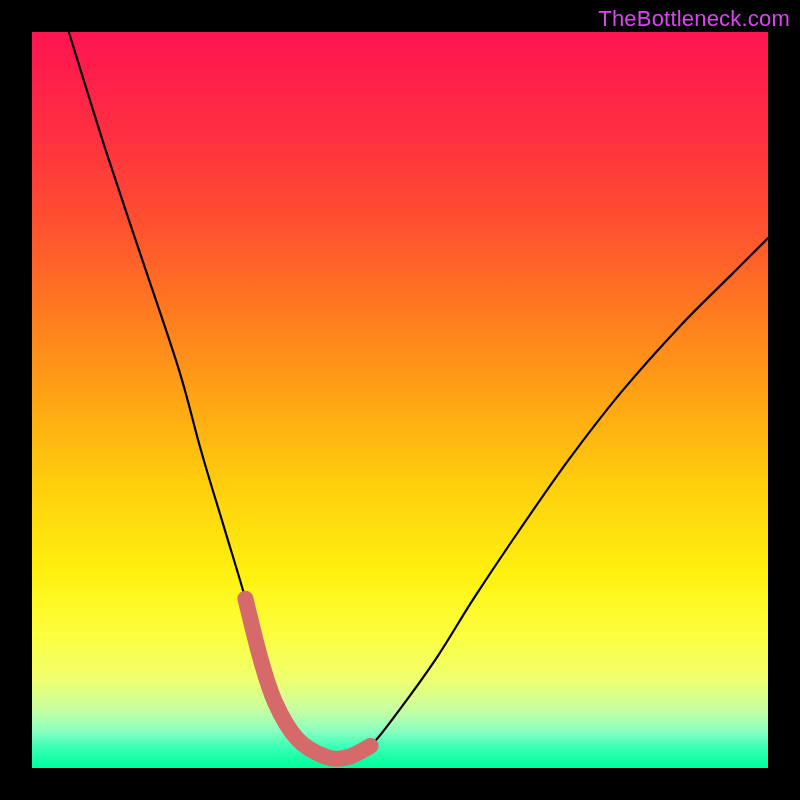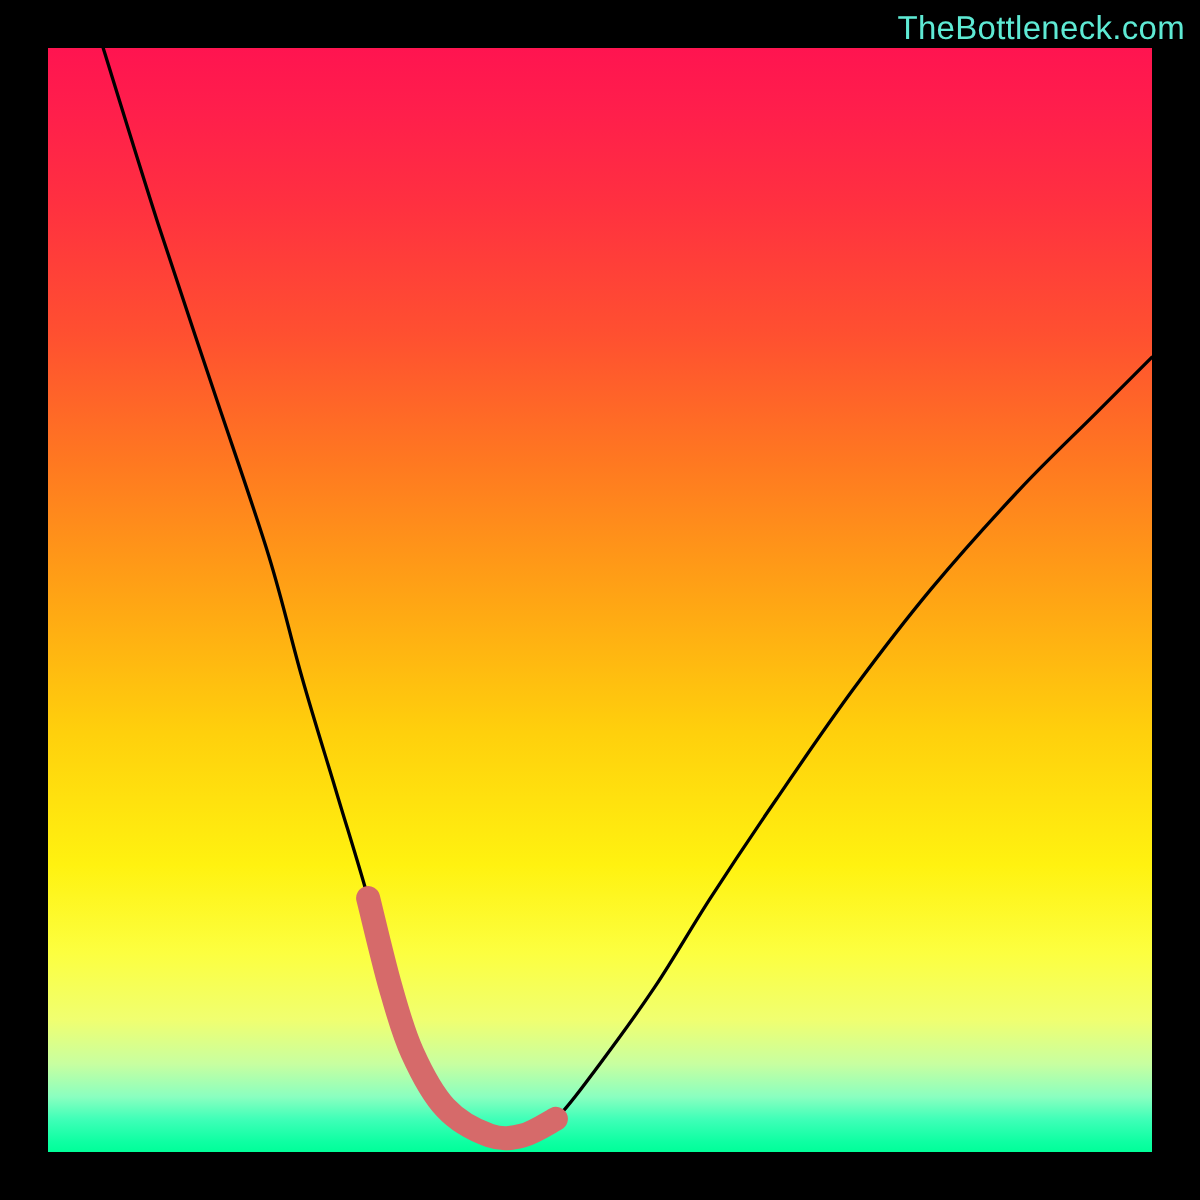--- a/index.html
+++ b/index.html
@@ -38,21 +38,21 @@
       #8affc0 95%,
       #40ffb8 97%,
       #10ffa3 99%,
       #00ff99 100%
     );
   }
   .watermark {
     position: absolute;
     top: 6px;
     right: 10px;
-    color: #5eead4;
+    color: #d946ef;
     font-size: 22px;
     font-weight: 500;
     letter-spacing: 0.2px;
     user-select: none;
   }
   svg.curve {
     position: absolute;
     left: 0;
     top: 0;
     width: 736px;

